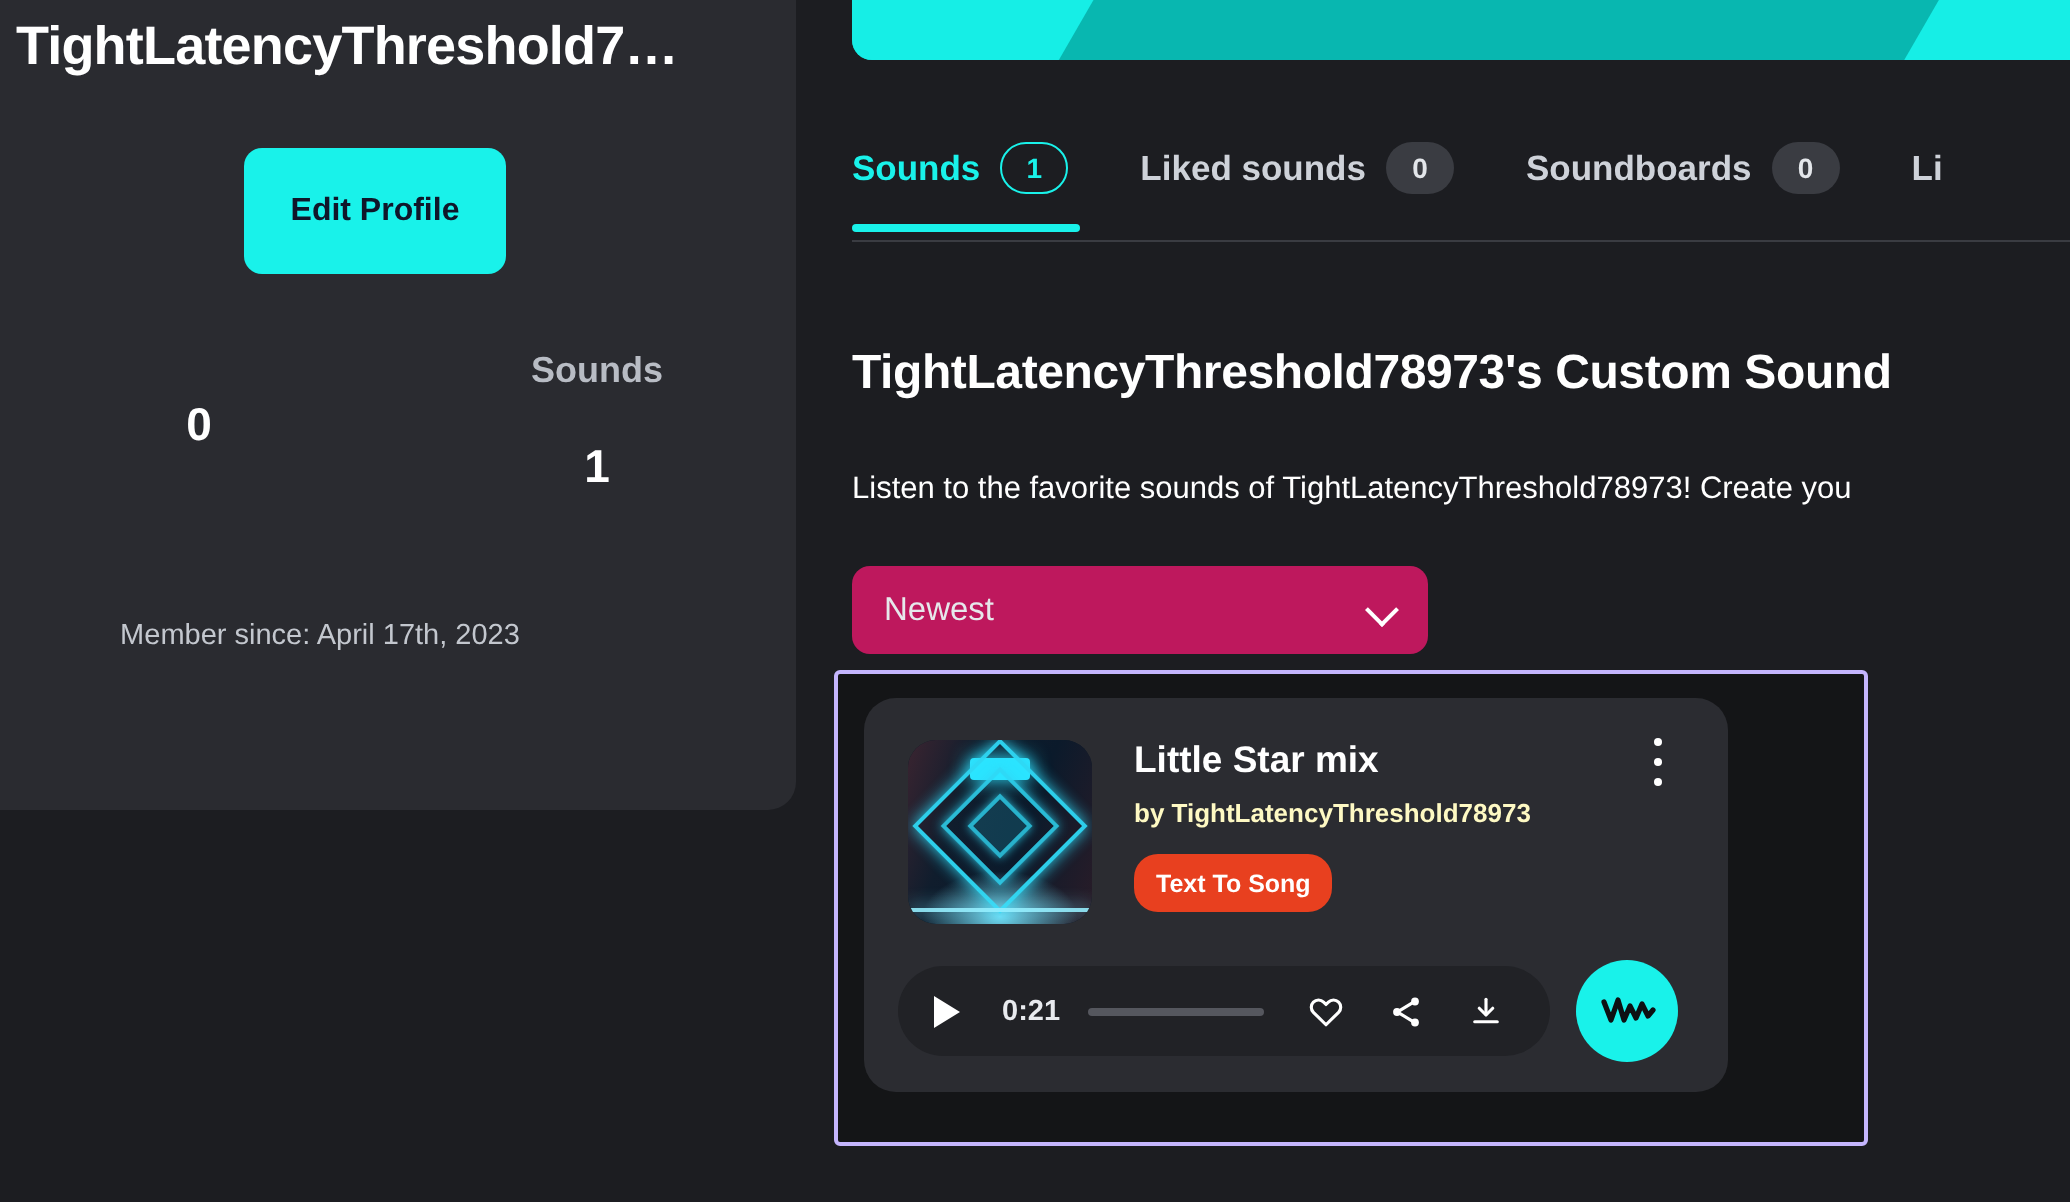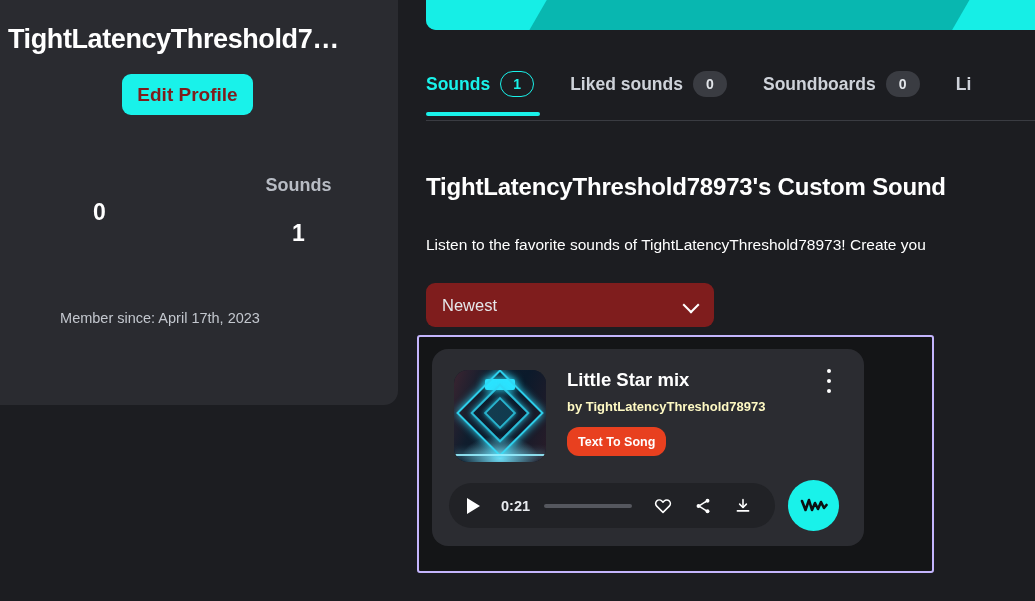--- a/index.html
+++ b/index.html
@@ -15,29 +15,29 @@
   .profile-panel {
     position: absolute; left: 0; top: -30px;
     width: 398px; height: 435px;
     background: #2a2b30;
     border-radius: 0 0 14px 0;
   }
   .profile-name {
     position: absolute; left: 0; top: 38px; width: 398px;
     text-align: left; padding-left: 8px;
     color: #ffffff; font-size: 27px; font-weight: bold;
-    letter-spacing: -0.4px; white-space: nowrap; overflow: hidden; margin-top: 16px;
+    letter-spacing: -0.4px; white-space: nowrap; overflow: hidden;
   }
   .edit-profile-btn {
     position: absolute; left: 122px; top: 104px;
-    width: 131px; height: 41px;
-    background: #19f2ea; color: #7f1d1d;
+    width: 131px; height: 63px;
+    background: #19f2ea; color: #0f172a;
     border: none; border-radius: 9px;
     font-family: "Liberation Sans", sans-serif;
-    font-size: 19px; font-weight: bold; cursor: pointer;
+    font-size: 16px; font-weight: bold; cursor: pointer;
   }
   .stats { position: absolute; left: 0; top: 205px; width: 398px; display: flex; }
   .stat { flex: 1; text-align: center; }
   .stat-label { color: #b8bcc4; font-size: 18px; font-weight: bold; }
   .stat-value { color: #ffffff; font-size: 23px; font-weight: bold; margin-top: 24px; }
   .member-since {
     position: absolute; left: 0; top: 340px; width: 320px; text-align: center;
     color: #c3c7ce; font-size: 14.5px;
   }
 
@@ -94,21 +94,21 @@
   }
   .section-desc {
     position: absolute; left: 28px; top: 236px;
     font-size: 15.5px; color: #ffffff; white-space: nowrap;
   }
 
   
   .sort-select {
     position: absolute; left: 28px; top: 283px;
     width: 288px; height: 44px;
-    background: #7f1d1d; border: none; border-radius: 9px;
+    background: #be185d; border: none; border-radius: 9px;
     display: flex; align-items: center; padding: 0 16px;
     cursor: pointer;
   }
   .sort-value { flex: 1; color: #e6e8eb; font-size: 16.5px; }
   .chev { width: 14px; height: 14px; position: relative; }
   .chev::before {
     content: ""; position: absolute; left: 1px; top: 1px;
     width: 10px; height: 10px;
     border-right: 2.4px solid #ffffff; border-bottom: 2.4px solid #ffffff;
     transform: rotate(45deg);

